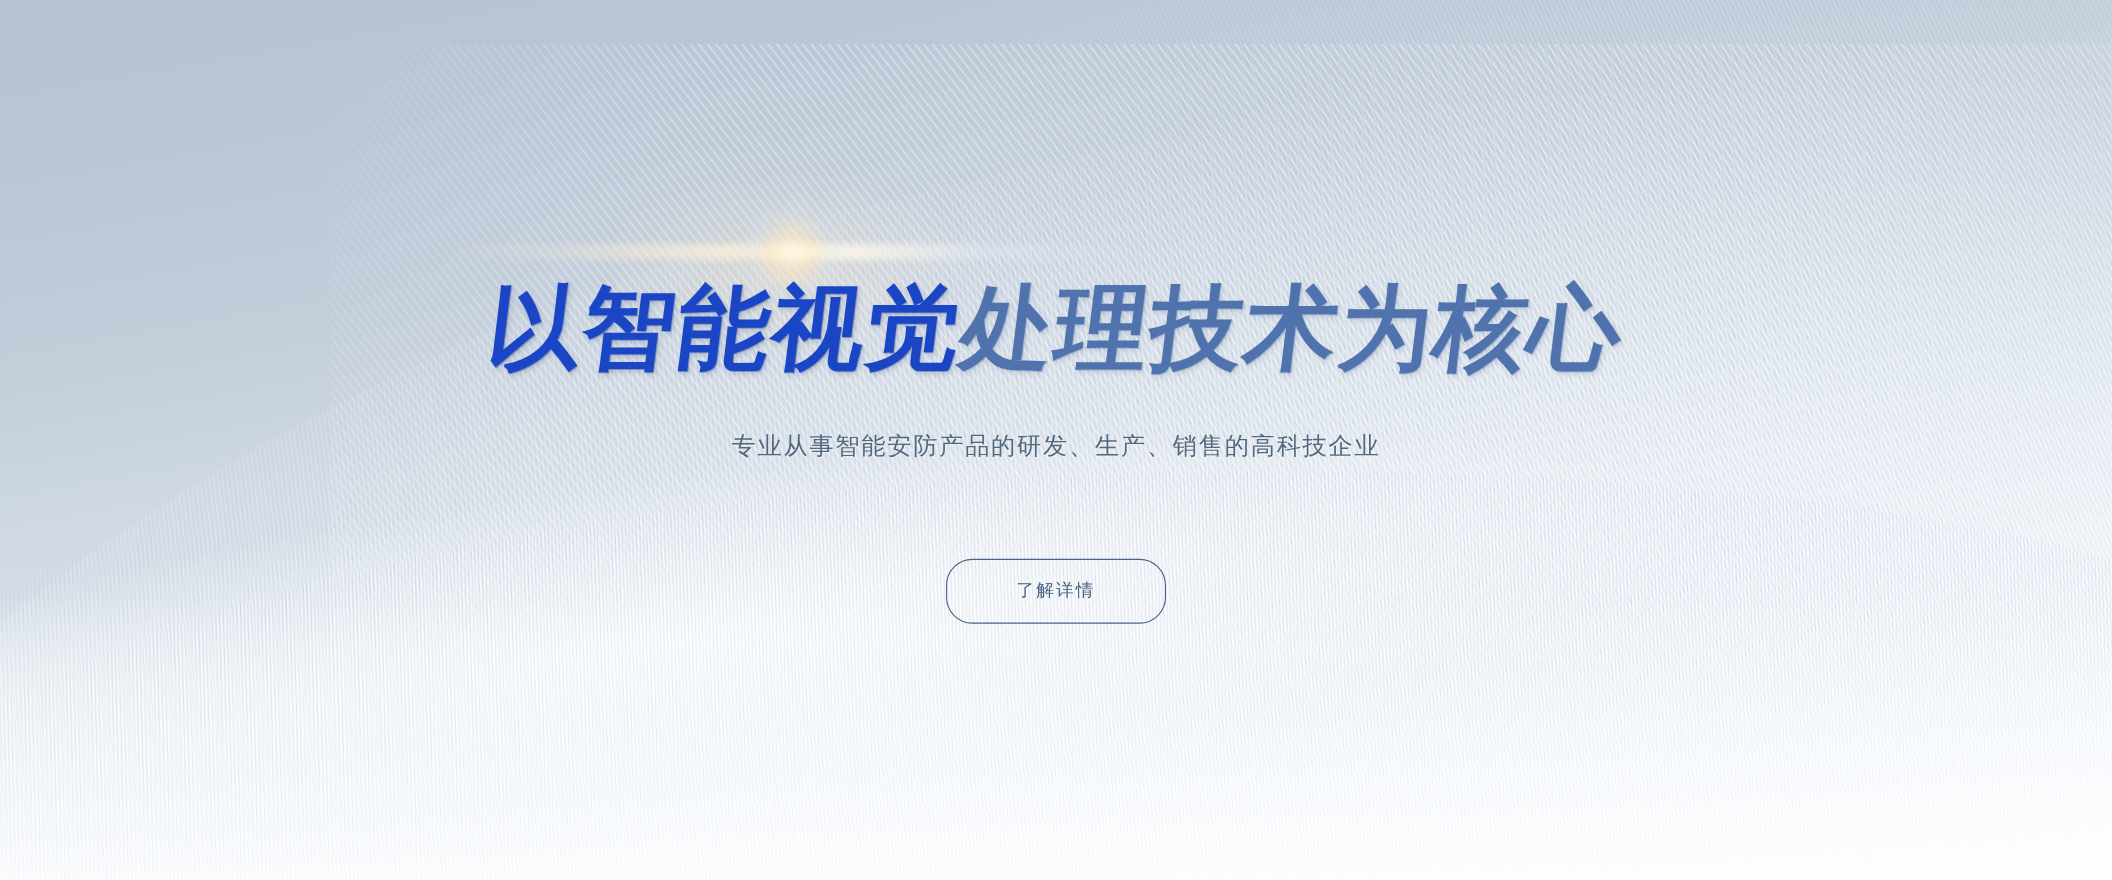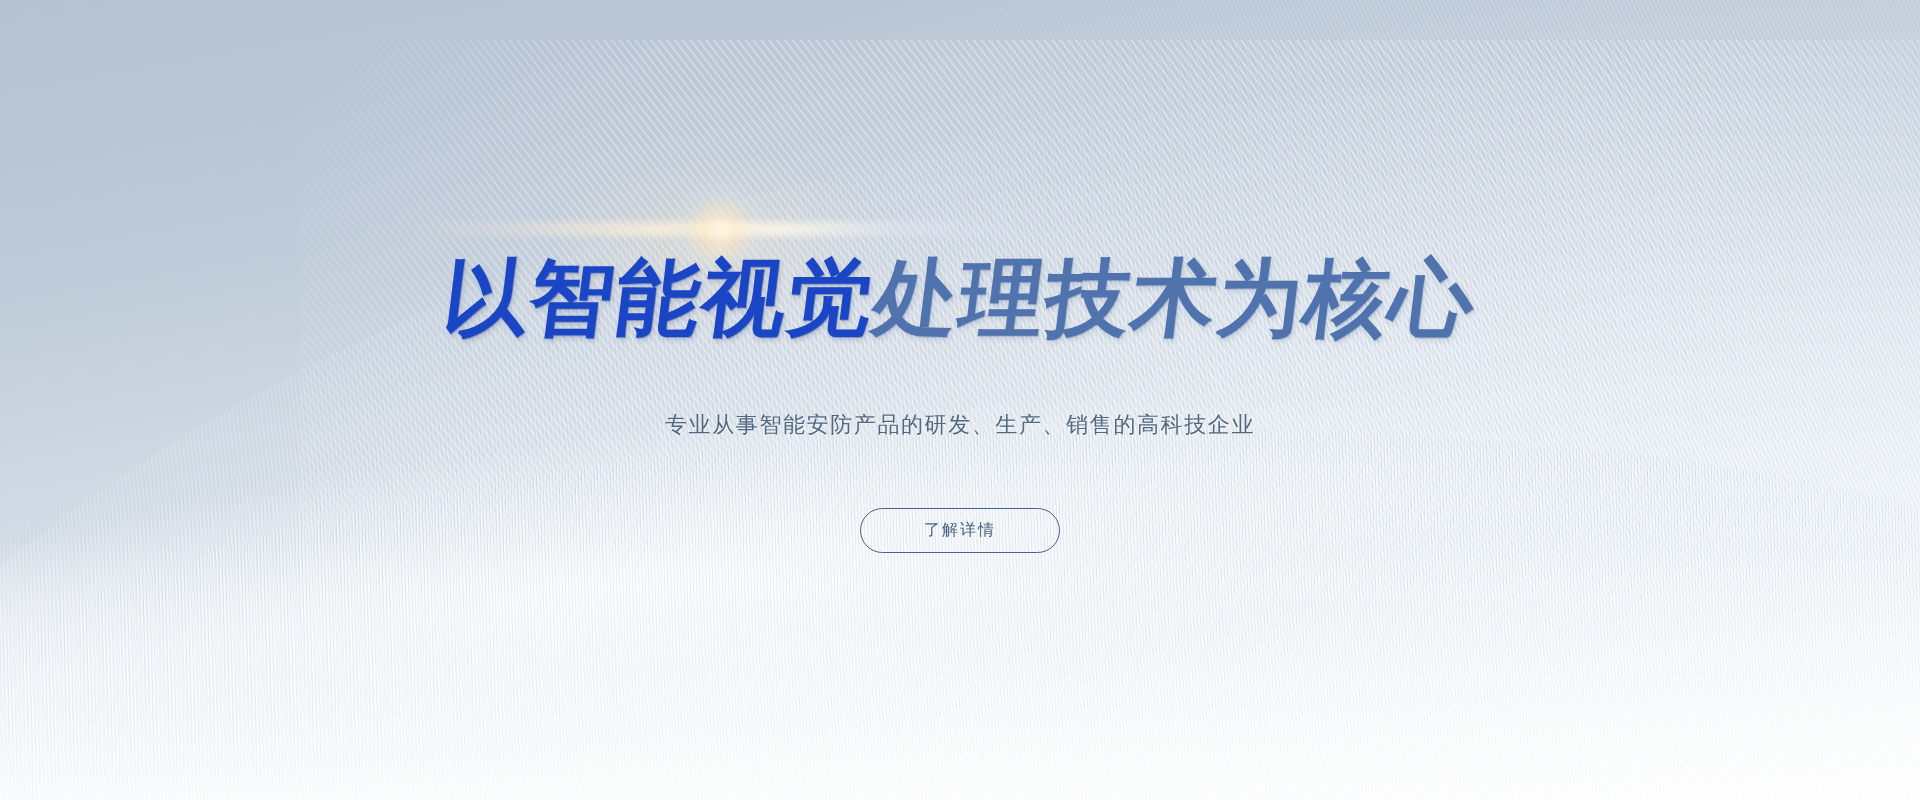--- a/index.html
+++ b/index.html
@@ -227,37 +227,37 @@
   }
   .headline .seg-muted {
     color:#5072ad;
     text-shadow:
       1px 1px 0 rgba(45,80,140,.22),
       2px 3px 5px rgba(50,85,145,.16);
   }
 
   .subtitle {
     position:absolute;
-    top:410px;
+    top:391px;
     left:50%;
     transform:translateX(-50%);
     white-space:nowrap;
     font-size:22px;
     letter-spacing:1.6px;
     color:#52687f;
     font-family:"DejaVu Sans", "Liberation Sans", sans-serif;
     text-shadow:0 1px 2px rgba(255,255,255,.5);
   }
 
   .cta {
     position:absolute;
     top:508px;
     left:50%;
     transform:translateX(-50%);
-    width:200px; height:45px;
+    width:200px; height:59px;
     border:1.5px solid #4a6384;
     border-radius:24px;
     background:transparent;
     color:#46607f;
     font-size:16px;
     letter-spacing:2px;
     display:flex;
     align-items:center;
     justify-content:center;
     cursor:pointer;

